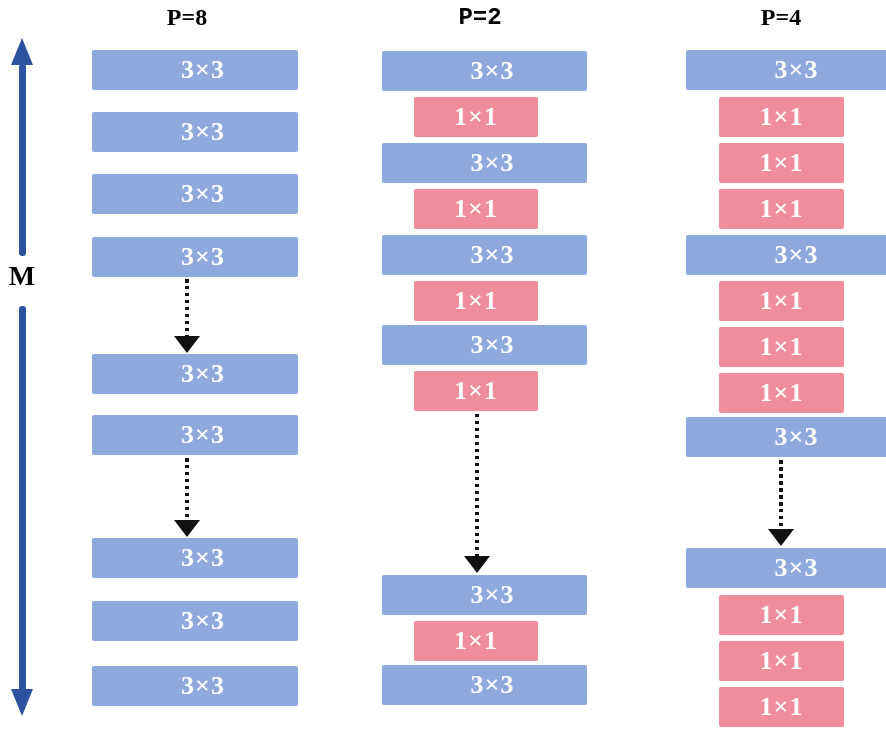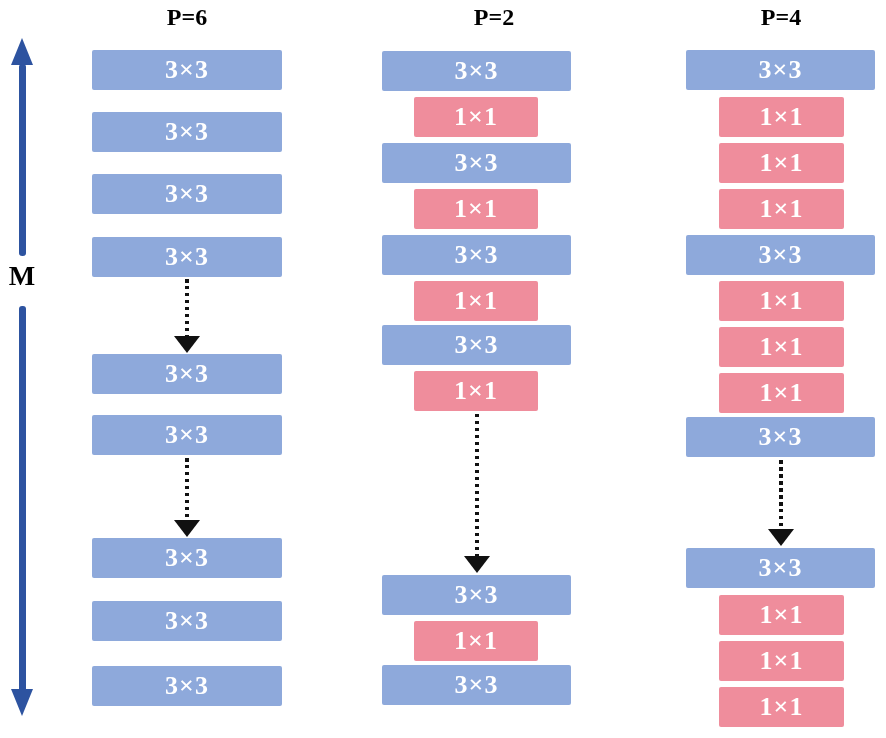--- a/index.html
+++ b/index.html
@@ -31,21 +31,21 @@
     height: 40px;
     border-radius: 2px;
     display: flex;
     align-items: center;
     justify-content: center;
     font: 700 26px "Liberation Serif", serif;
     color: var(--block-text, #fff);
     letter-spacing: 1px;
     line-height: 1;
   }
-  .b3 { background: var(--c3, #8EA9DB); }
+  .b3 { background: var(--c3, #8EA9DB); padding-left: 16px; }
   .b1 { background: var(--c1, #EF8D9C); }
 
   
   .darrow { position: absolute; width: 26px; }
   .darrow .dline {
     position: absolute;
     left: 11px;
     top: 0;
     bottom: 15px;
     width: 4px;
@@ -100,39 +100,39 @@
 
   <div>
     <div class="axis-head up"></div>
     <div class="axis-shaft top"></div>
     <div class="axis-label">M</div>
     <div class="axis-shaft bottom"></div>
     <div class="axis-head down"></div>
   </div>
 
   <div id="columns">
-      <div class="col-header" style="left: 187px; top: 4px;">P=6</div>
+      <div class="col-header" style="left: 187px; top: 4px;">P=8</div>
       <div class="blk b3" style="left: 92px; width: 190px; top: 50px; height: 40px;">3×3</div>
       <div class="blk b3" style="left: 92px; width: 190px; top: 112px; height: 40px;">3×3</div>
       <div class="blk b3" style="left: 92px; width: 190px; top: 174px; height: 40px;">3×3</div>
       <div class="blk b3" style="left: 92px; width: 190px; top: 237px; height: 40px;">3×3</div>
       <div class="darrow" style="left: 174px; top: 279px; height: 74px;">
         <div class="dline"></div>
         <div class="dhead"></div>
       </div>
       <div class="blk b3" style="left: 92px; width: 190px; top: 354px; height: 40px;">3×3</div>
       <div class="blk b3" style="left: 92px; width: 190px; top: 415px; height: 40px;">3×3</div>
       <div class="darrow" style="left: 174px; top: 458px; height: 79px;">
         <div class="dline"></div>
         <div class="dhead"></div>
       </div>
       <div class="blk b3" style="left: 92px; width: 190px; top: 538px; height: 40px;">3×3</div>
       <div class="blk b3" style="left: 92px; width: 190px; top: 601px; height: 40px;">3×3</div>
       <div class="blk b3" style="left: 92px; width: 190px; top: 666px; height: 40px;">3×3</div>
-      <div class="col-header" style="left: 494px; top: 4px;">P=2</div>
+      <div class="col-header" style="left: 480px; top: 4px; font-family: Liberation Mono, monospace;">P=2</div>
       <div class="blk b3" style="left: 382px; width: 189px; top: 51px; height: 40px;">3×3</div>
       <div class="blk b1" style="left: 414px; width: 124px; top: 97px; height: 40px;">1×1</div>
       <div class="blk b3" style="left: 382px; width: 189px; top: 143px; height: 40px;">3×3</div>
       <div class="blk b1" style="left: 414px; width: 124px; top: 189px; height: 40px;">1×1</div>
       <div class="blk b3" style="left: 382px; width: 189px; top: 235px; height: 40px;">3×3</div>
       <div class="blk b1" style="left: 414px; width: 124px; top: 281px; height: 40px;">1×1</div>
       <div class="blk b3" style="left: 382px; width: 189px; top: 325px; height: 40px;">3×3</div>
       <div class="blk b1" style="left: 414px; width: 124px; top: 371px; height: 40px;">1×1</div>
       <div class="darrow" style="left: 464px; top: 414px; height: 159px;">
         <div class="dline"></div>

